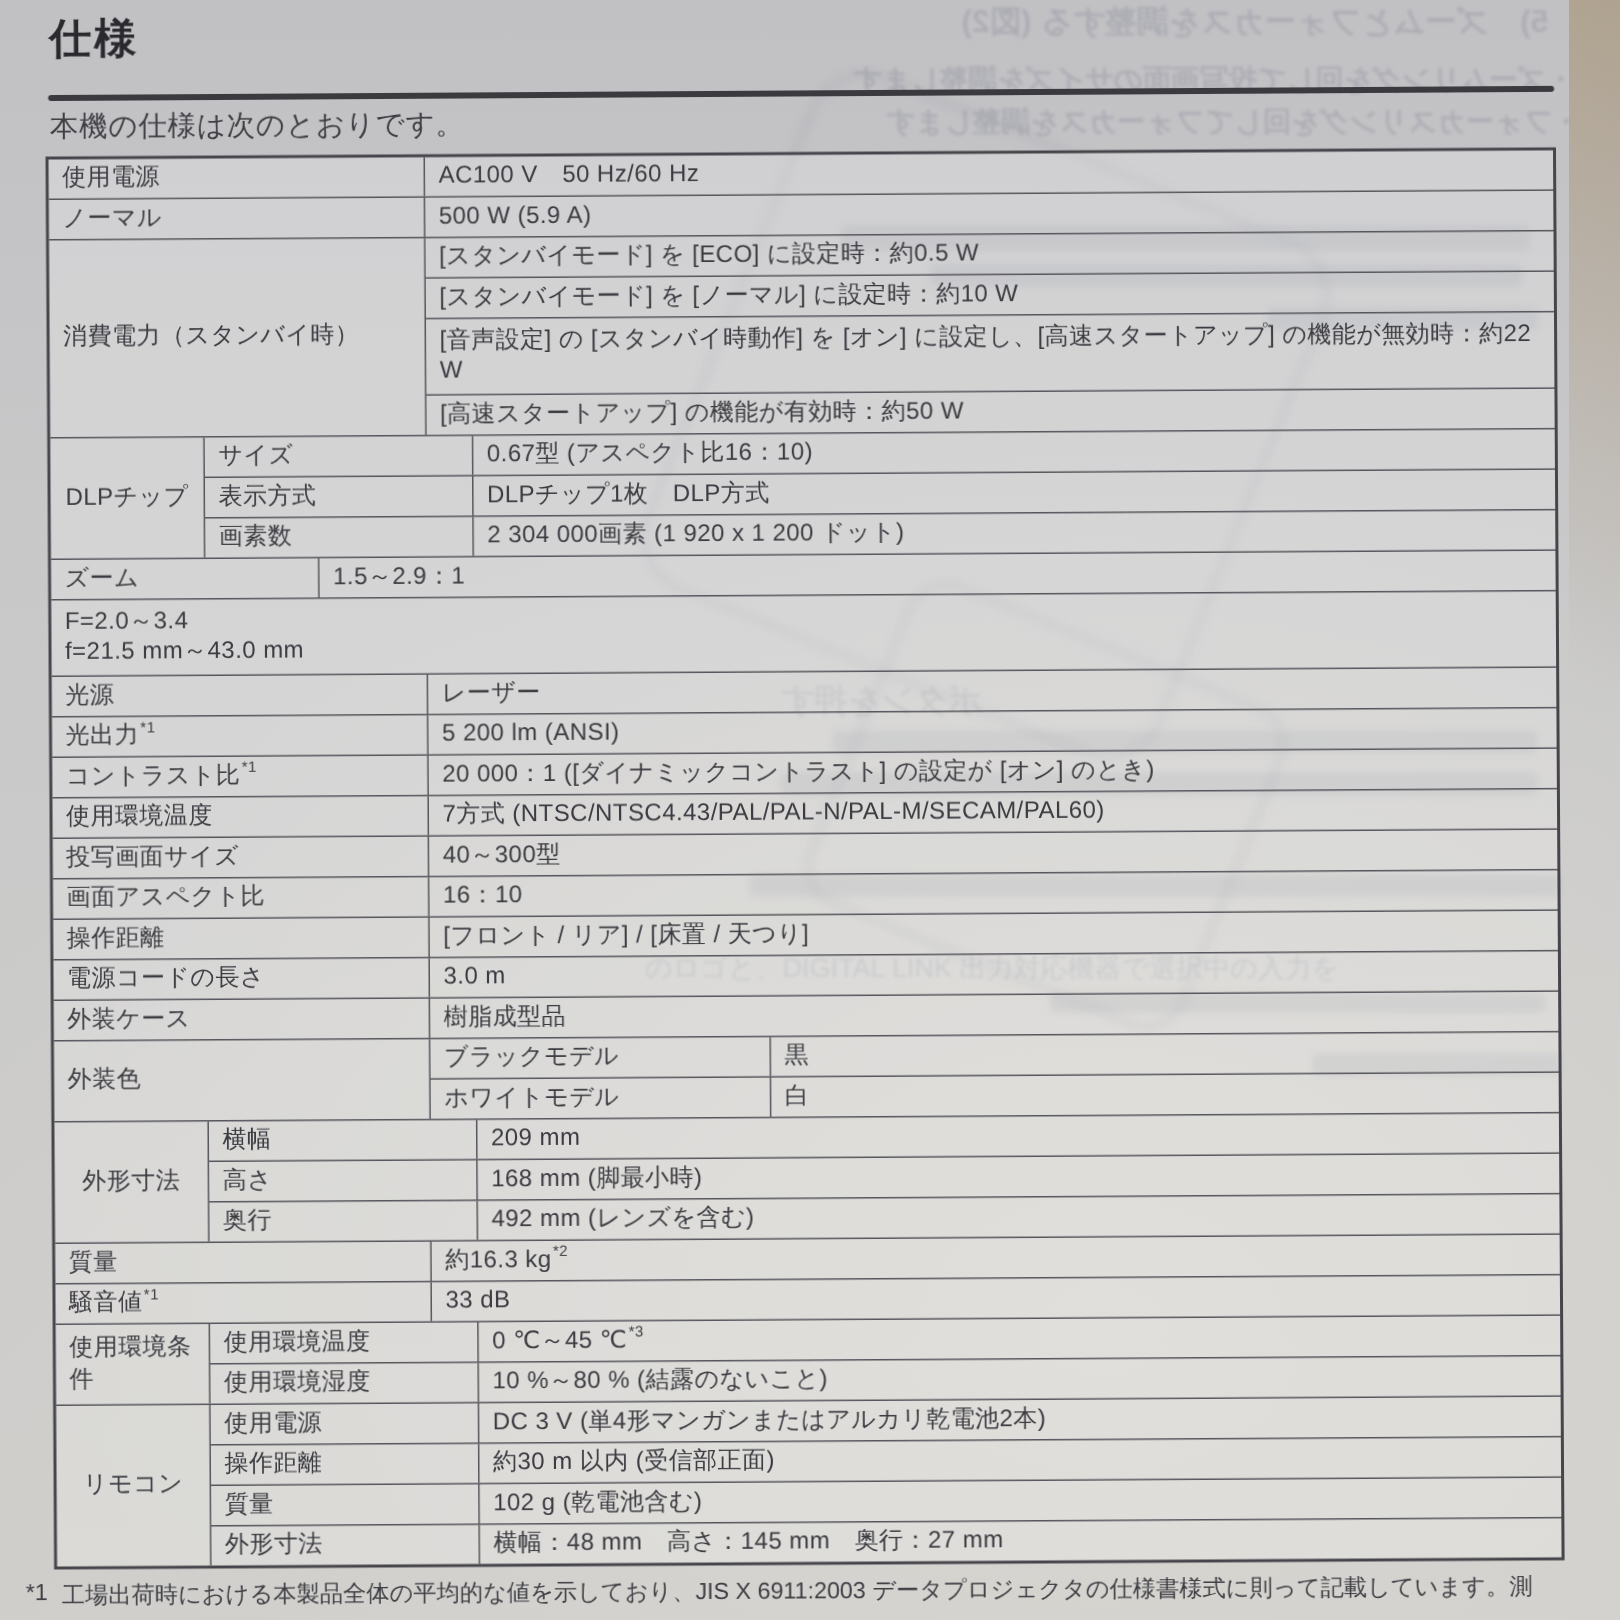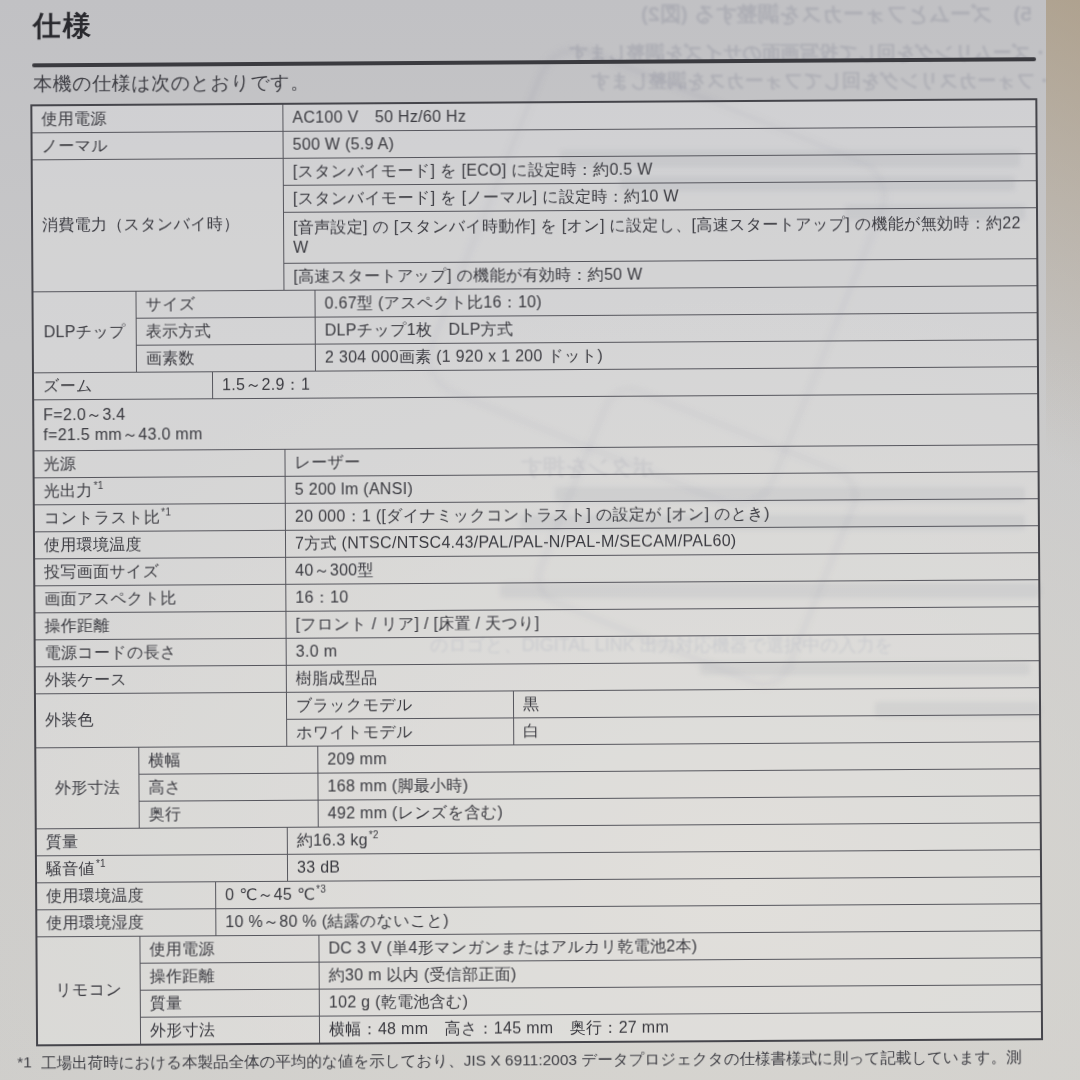--- a/index.html
+++ b/index.html
@@ -361,20 +361,23 @@
         <div class="cell label">
             <span class="t">騒音値</span>
             <sup class="sup">*1</sup>
           </div>
         <div class="cell value">
             <span class="t">33 dB</span>
           </div>
       </div>
 
       <div class="row">
+        <div class="cell label w-group">
+            <span class="t">使用環境条件</span>
+          </div>
         <div class="stack">
           <div class="subrow">
             <div class="cell sublabel">
                 <span class="t">使用環境温度</span>
               </div>
             <div class="cell value">
                 <span class="t">0 ℃～45 ℃</span>
                 <sup class="sup">*3</sup>
               </div>
           </div>

